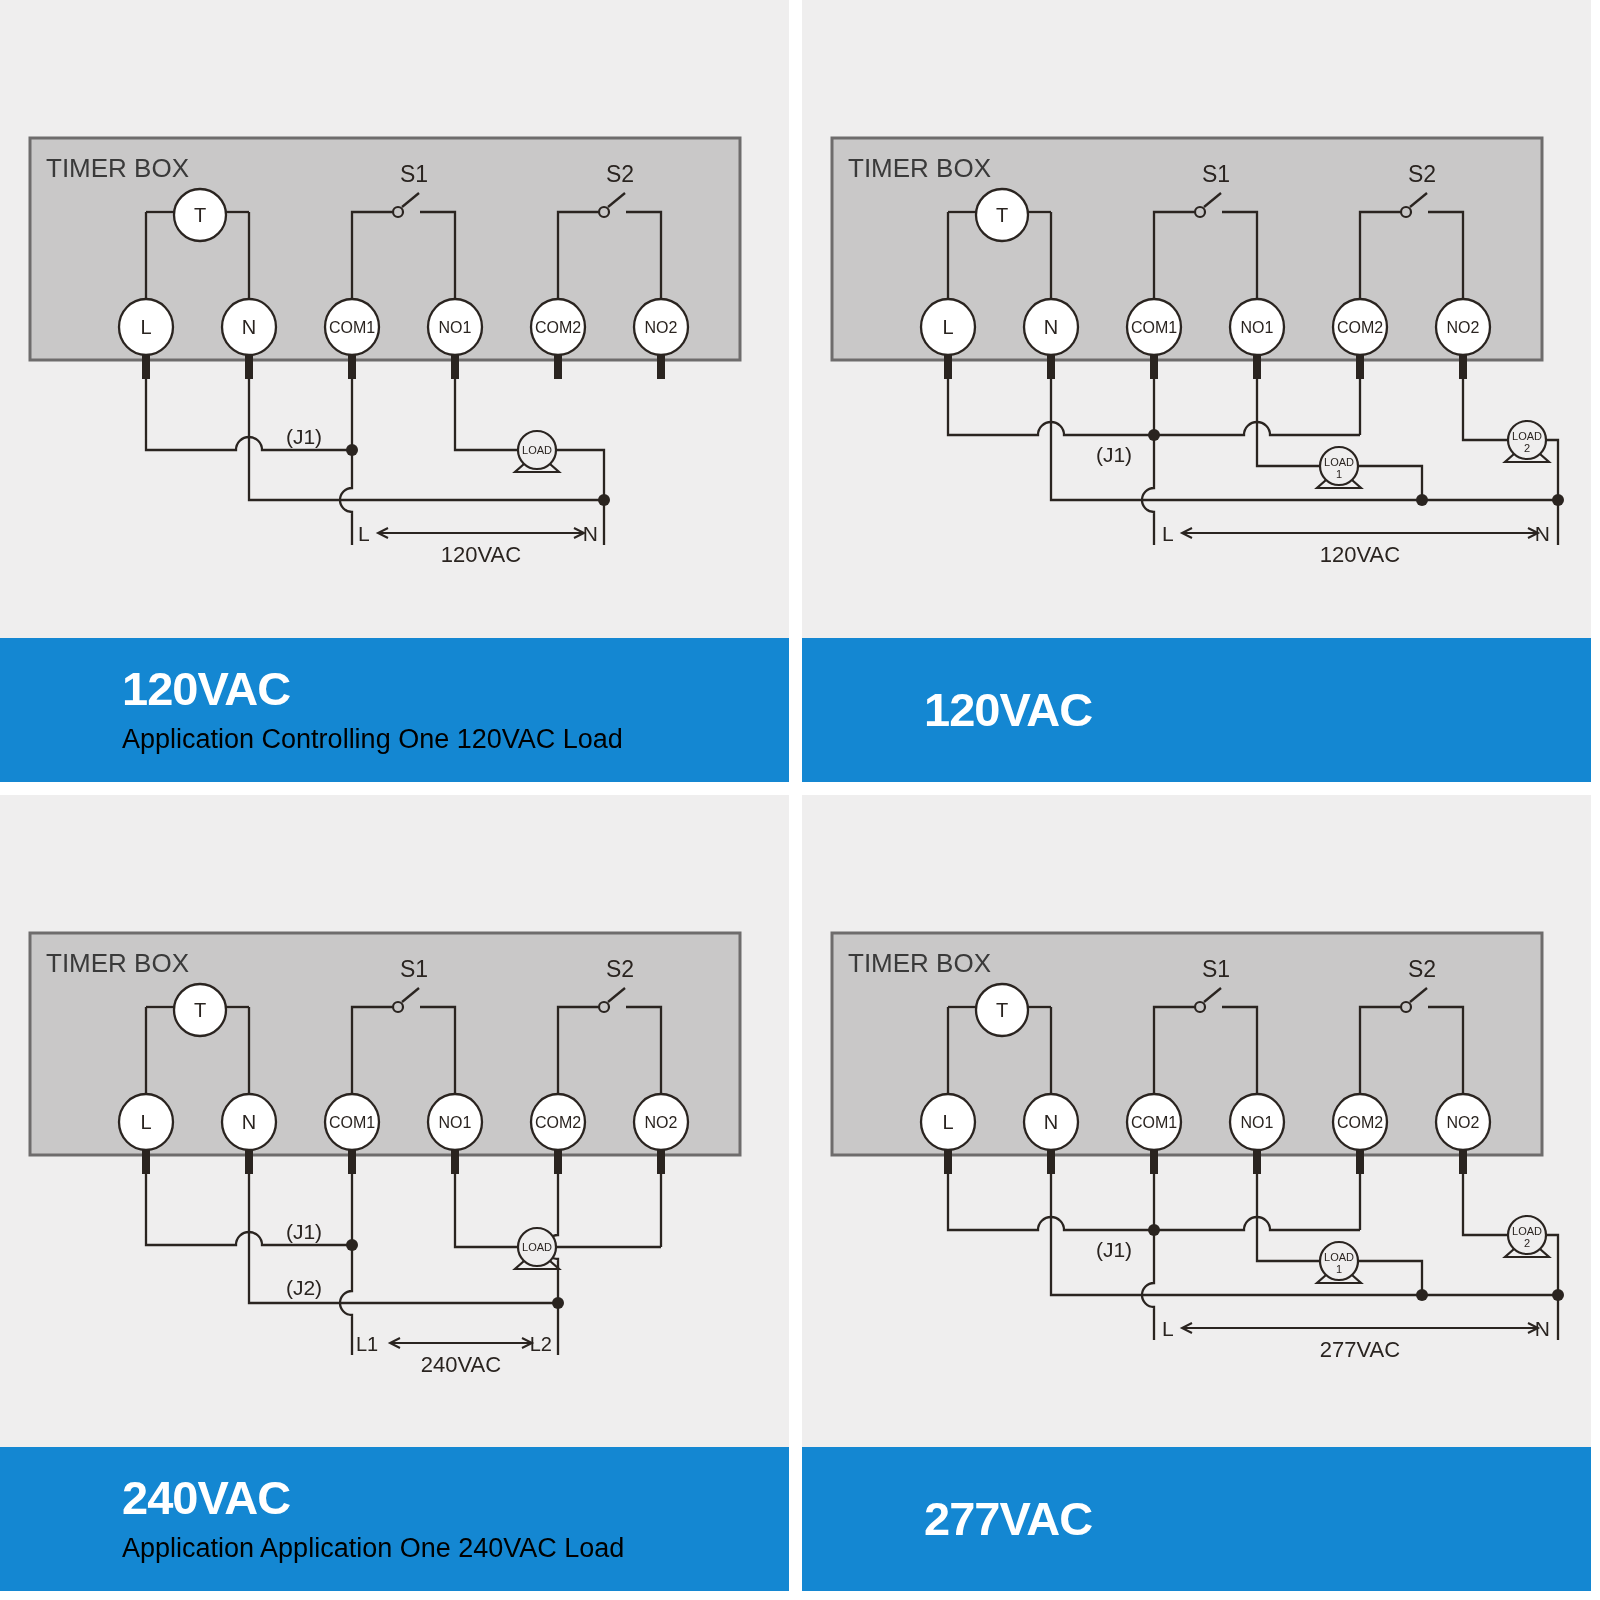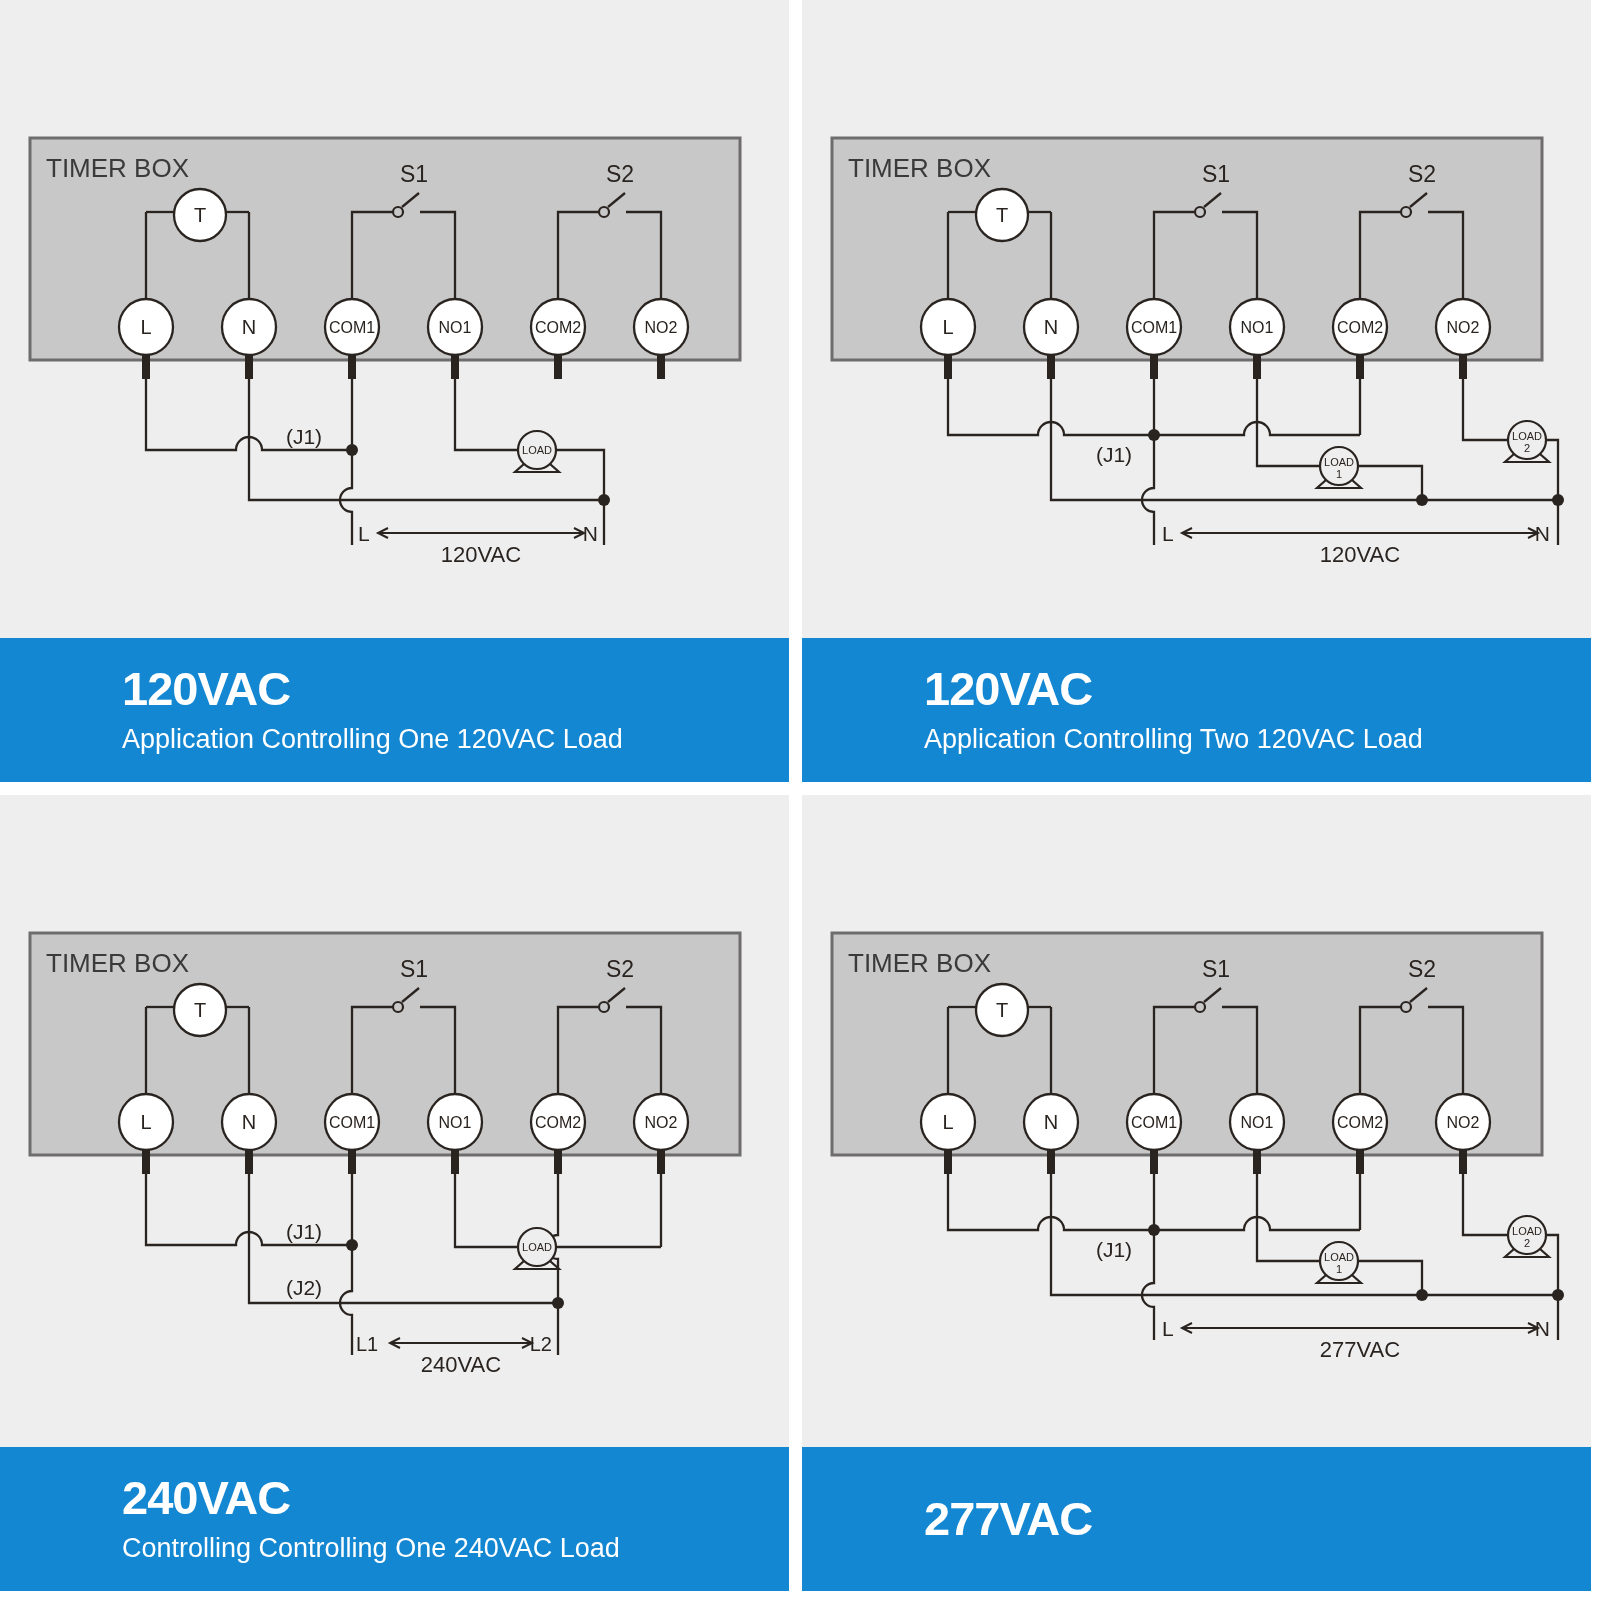--- a/index.html
+++ b/index.html
@@ -18,21 +18,21 @@
   .caption{
     height:144px;flex:0 0 auto;
     display:flex;flex-direction:column;justify-content:center;
     padding-left:122px;box-sizing:border-box;
   }
   .cap-title{
     color:#ffffff;font-size:47px;font-weight:bold;line-height:52px;
     letter-spacing:-1px;
   }
   .cap-sub{
-    color:#ffffff;font-size:27px;font-weight:400;line-height:36px;margin-top:6px;
+    color:#000000;font-size:27px;font-weight:400;line-height:36px;margin-top:6px;
   }
   svg text{font-family:"Liberation Sans", sans-serif;}
 </style>
 </head>
 <body>
 
 <div class="grid">
 
   <div class="panel row-top" style="background: rgb(239, 238, 238);">
     <svg class="diagram-svg" id="svg-top-left" viewBox="0 0 789 638" preserveAspectRatio="xMidYMin meet">
@@ -218,21 +218,20 @@
             <g>
               <path d="M661,352 V379" fill="none" stroke="#2a2420" stroke-width="8"></path>
               <ellipse cx="661" cy="327" rx="27" ry="28" fill="#ffffff" stroke="#2a2420" stroke-width="2.3"></ellipse>
               <text x="661" y="333" font-size="16" text-anchor="middle" fill="#2a2420">NO2</text>
             </g>
           </g>
         </g>
       </svg>
     <div class="caption" style="background: rgb(20, 135, 210);">
       <div class="cap-title">120VAC</div>
-      <div class="cap-sub">Application Controlling Two 120VAC Load</div>
     </div>
   </div>
 
   <div class="panel row-bottom" style="background: rgb(239, 238, 238);">
     <svg class="diagram-svg" id="svg-bottom-left" viewBox="0 0 789 638" preserveAspectRatio="xMidYMin meet">
         <g>
           <rect x="30" y="138" width="710" height="222" fill="#c9c8c8" stroke="#6e6c6c" stroke-width="3"></rect>
           <text x="46" y="177" font-size="26" text-anchor="start" fill="#3a3a3a">TIMER BOX</text>
           <g>
             <path d="M146,212 H175" fill="none" stroke="#2a2420" stroke-width="2.3"></path>
@@ -313,21 +312,21 @@
             <g>
               <path d="M661,352 V379" fill="none" stroke="#2a2420" stroke-width="8"></path>
               <ellipse cx="661" cy="327" rx="27" ry="28" fill="#ffffff" stroke="#2a2420" stroke-width="2.3"></ellipse>
               <text x="661" y="333" font-size="16" text-anchor="middle" fill="#2a2420">NO2</text>
             </g>
           </g>
         </g>
       </svg>
     <div class="caption" style="background: rgb(20, 135, 210);">
       <div class="cap-title">240VAC</div>
-      <div class="cap-sub">Controlling Controlling One 240VAC Load</div>
+      <div class="cap-sub">Application Application One 240VAC Load</div>
     </div>
   </div>
 
   <div class="panel row-bottom" style="background: rgb(239, 238, 238);">
     <svg class="diagram-svg" id="svg-bottom-right" viewBox="0 0 789 638" preserveAspectRatio="xMidYMin meet">
         <g>
           <rect x="30" y="138" width="710" height="222" fill="#c9c8c8" stroke="#6e6c6c" stroke-width="3"></rect>
           <text x="46" y="177" font-size="26" text-anchor="start" fill="#3a3a3a">TIMER BOX</text>
           <g>
             <path d="M146,212 H175" fill="none" stroke="#2a2420" stroke-width="2.3"></path>

